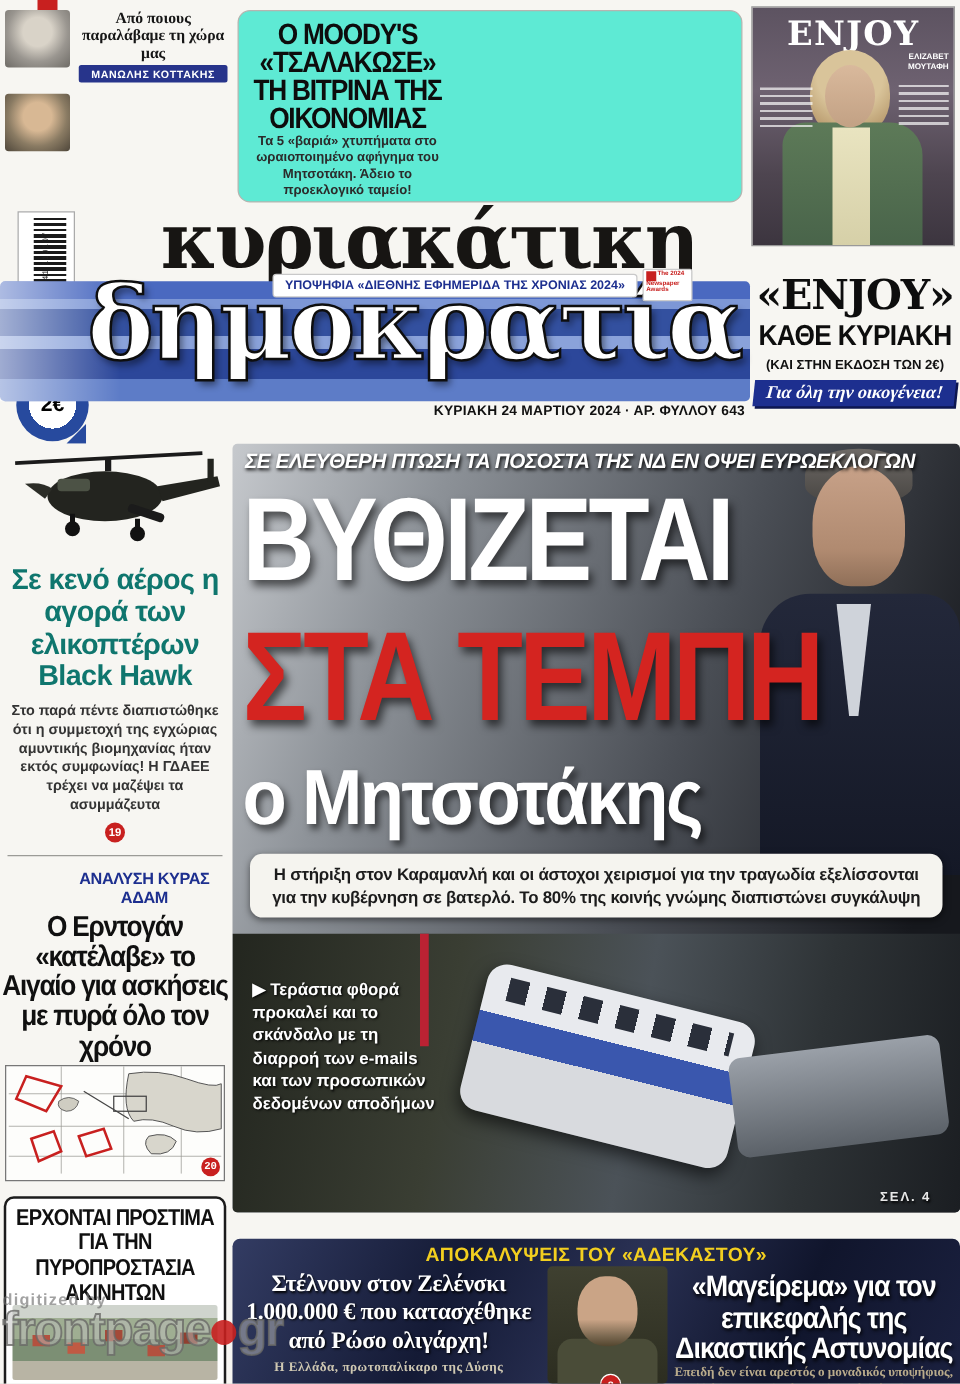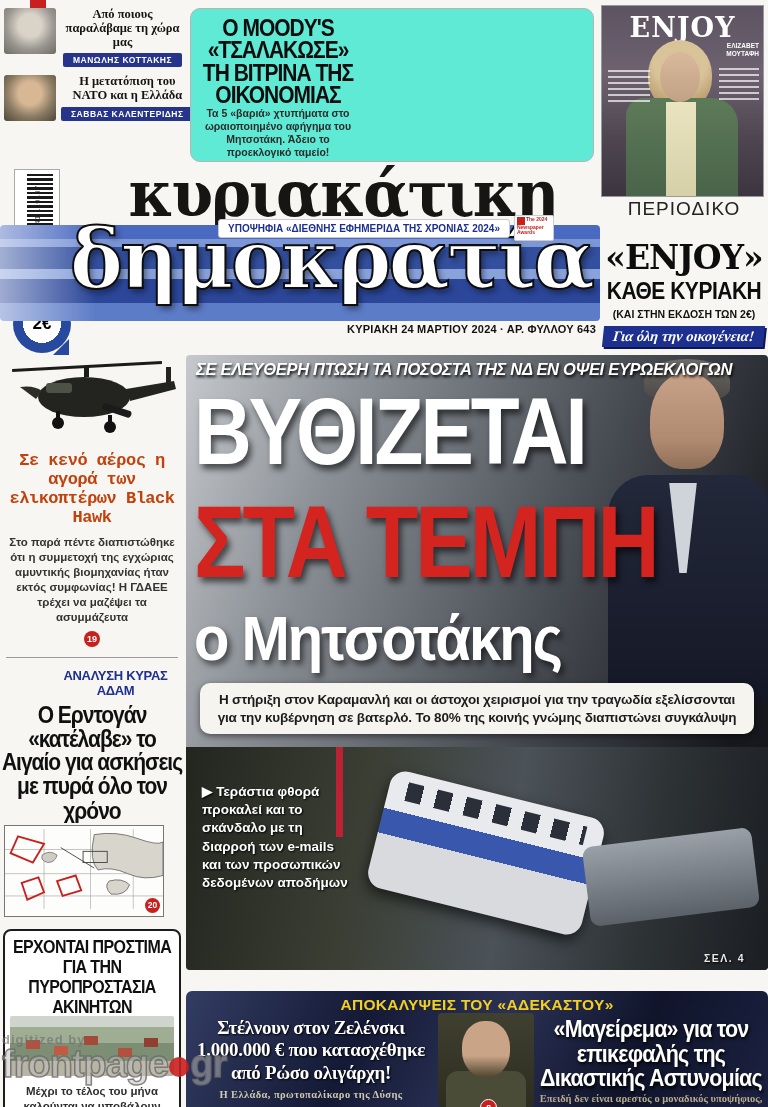--- a/index.html
+++ b/index.html
@@ -129,29 +129,29 @@
   .crane{position:absolute;left:150px;top:0;width:7px;height:90px;background:#b23; }
   .caption{position:absolute;left:16px;top:428px;width:152px;color:#fff;font-weight:bold;
       font-size:13.5px;line-height:1.35;text-shadow:1px 1px 2px #000;}
   .page-ref{position:absolute;right:23px;bottom:6px;color:#e8e8e8;font-weight:bold;font-size:10.5px;
       letter-spacing:1.5px;text-shadow:1px 1px 2px #000;}
 
   
   .leftcol{position:absolute;left:0;top:355px;width:184px;}
   .lc-center{text-align:center;}
   .heli{display:block;margin:0 auto;}
-  .bh-title{font-family:Liberation Mono, monospace;font-weight:bold;font-size:17px;line-height:1.12;
-      letter-spacing:-.5px;color:#c2410c;margin-top:4px;}
+  .bh-title{font-family:Liberation Sans, sans-serif;font-weight:bold;font-size:23px;line-height:1.12;
+      letter-spacing:-.5px;color:#0f766e;margin-top:4px;}
   .bh-sub{font-size:11.5px;font-weight:bold;color:#333;line-height:1.3;margin-top:8px;padding:0 4px;}
   .badge.inline{width:16px;height:16px;font-size:9px;margin-top:6px;}
   .lc-divider{border:none;border-top:1px solid #9b9b97;margin:10px 6px;}
   .erd-kicker{color:#1d2f8f;font-weight:800;font-size:13px;letter-spacing:-.3px;padding-left:47px;}
   .erd-title{font-weight:800;font-size:21px;line-height:1.03;letter-spacing:-1px;color:#101010;
       margin-top:5px;transform:scaleY(1.1);transform-origin:top;}
-  .map-wrap{position:relative;margin:14px 20px 0 4px;border:1px solid #777;background:#fdfdfb;}
+  .map-wrap{position:relative;margin:14px 4px 0 4px;border:1px solid #777;background:#fdfdfb;font-family:Liberation Mono, monospace;}
   .badge.b20{position:absolute;right:3px;bottom:3px;width:15px;height:15px;font-size:8.5px;}
   .fines-box{position:relative;margin:12px 3px 0 3px;border:2px solid #1c1c1c;border-radius:8px;
       background:#fff;padding:6px 5px;height:178px;overflow:hidden;}
   .fines-title{font-weight:800;font-size:16px;line-height:1.08;letter-spacing:-.6px;color:#101010;
       text-align:center;transform:scaleY(1.15);transform-origin:top;}
   .suburb{margin-top:10px;height:60px;border-radius:2px;
       background:linear-gradient(180deg,#cfd4cd 0 18%,#9fae92 18% 45%,#7c8f74 45% 75%,#b8b4a4 75% 100%);
       position:relative;overflow:hidden;}
   .suburb:before{content:"";position:absolute;left:10%;top:40%;width:14px;height:9px;background:#b3513f;box-shadow:28px 6px 0 #c05a43,58px -4px 0 #a44a39,92px 8px 0 #b3513f,118px -2px 0 #8f4030;}
   .fines-sub{margin-top:8px;font-size:11.5px;font-weight:bold;color:#2e2e2e;line-height:1.3;text-align:center;}
@@ -197,24 +197,20 @@
   <div class="teasers">
     <div class="teaser">
       <div class="tphoto"></div>
       <div class="tbody">
         <div class="ttitle">Από ποιους παραλάβαμε τη χώρα μας</div>
         <span class="tname">ΜΑΝΩΛΗΣ ΚΟΤΤΑΚΗΣ</span>
       </div>
     </div>
     <div class="teaser">
       <div class="tphoto c3"></div>
-      <div class="tbody">
-        <div class="ttitle">Η μετατόπιση του ΝΑΤΟ και η Ελλάδα</div>
-        <span class="tname">ΣΑΒΒΑΣ ΚΑΛΕΝΤΕΡΙΔΗΣ</span>
-      </div>
     </div>
   </div>
 
   <div class="moodys">
     <div class="moodys-text">
       <div class="moodys-title">Ο MOODY'S «ΤΣΑΛΑΚΩΣΕ» ΤΗ ΒΙΤΡΙΝΑ ΤΗΣ ΟΙΚΟΝΟΜΙΑΣ</div>
       <div class="moodys-sub">Τα 5 «βαριά» χτυπήματα στο ωραιοποιημένο αφήγημα του Μητσοτάκη. Άδειο το προεκλογικό ταμείο!</div>
     </div>
   </div>
 
@@ -243,21 +239,20 @@
     <div class="flagband"></div>
     <div class="mast-main">δημοκρατία</div>
     <div class="award-row">
       <span class="award-banner">ΥΠΟΨΗΦΙΑ «ΔΙΕΘΝΗΣ ΕΦΗΜΕΡΙΔΑ ΤΗΣ ΧΡΟΝΙΑΣ 2024»</span>
       <span class="award-badge"><span class="sq"></span><span>The 2024 Newspaper Awards</span></span>
     </div>
     <div class="dateline">ΚΥΡΙΑΚΗ 24 ΜΑΡΤΙΟΥ 2024 · ΑΡ. ΦΥΛΛΟΥ 643</div>
   </div>
 
   <div class="promo">
-    <div class="promo-kicker">ΠΕΡΙΟΔΙΚΟ</div>
     <div class="promo-title">«ENJOY»</div>
     <div class="promo-sub">ΚΑΘΕ ΚΥΡΙΑΚΗ</div>
     <div class="promo-note">(ΚΑΙ ΣΤΗΝ ΕΚΔΟΣΗ ΤΩΝ 2€)</div>
     <span class="promo-banner">Για όλη την οικογένεια!</span>
   </div>
 
   <div class="main">
     <div class="portrait">
       <div class="p-suit"></div>
       <div class="p-shirt"></div>

